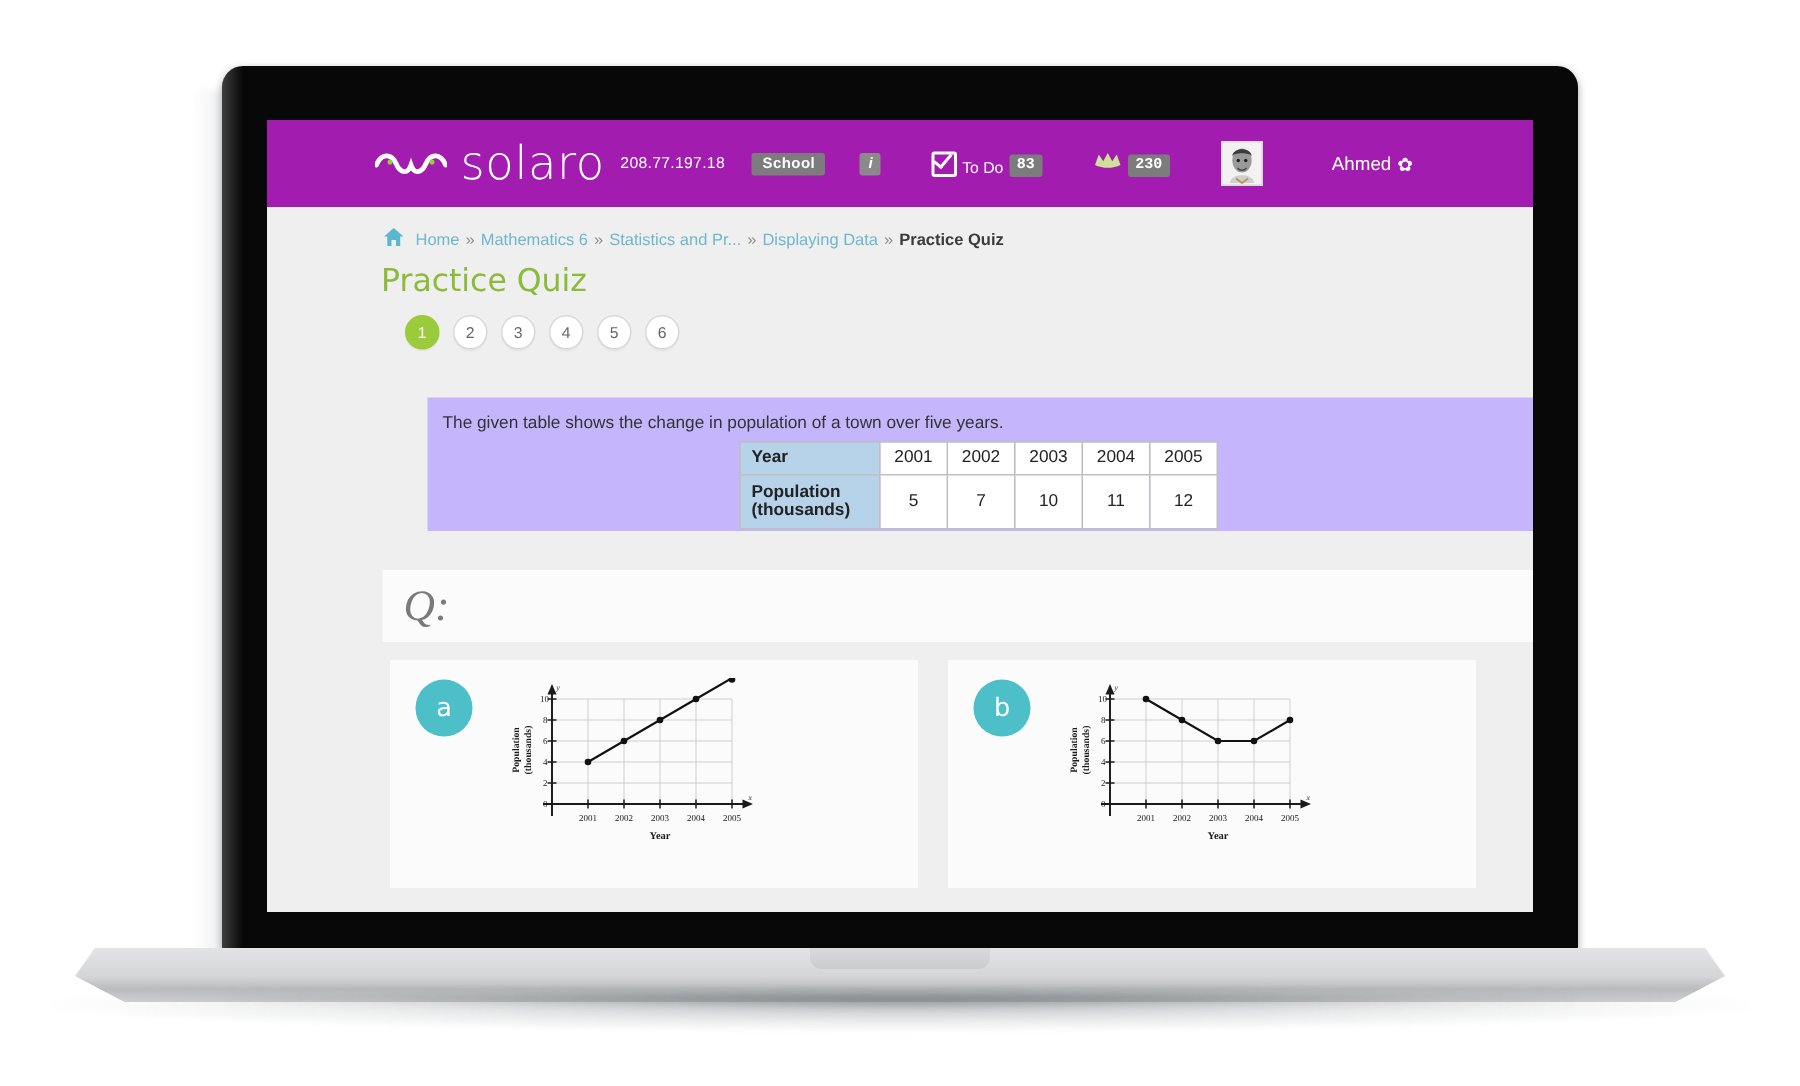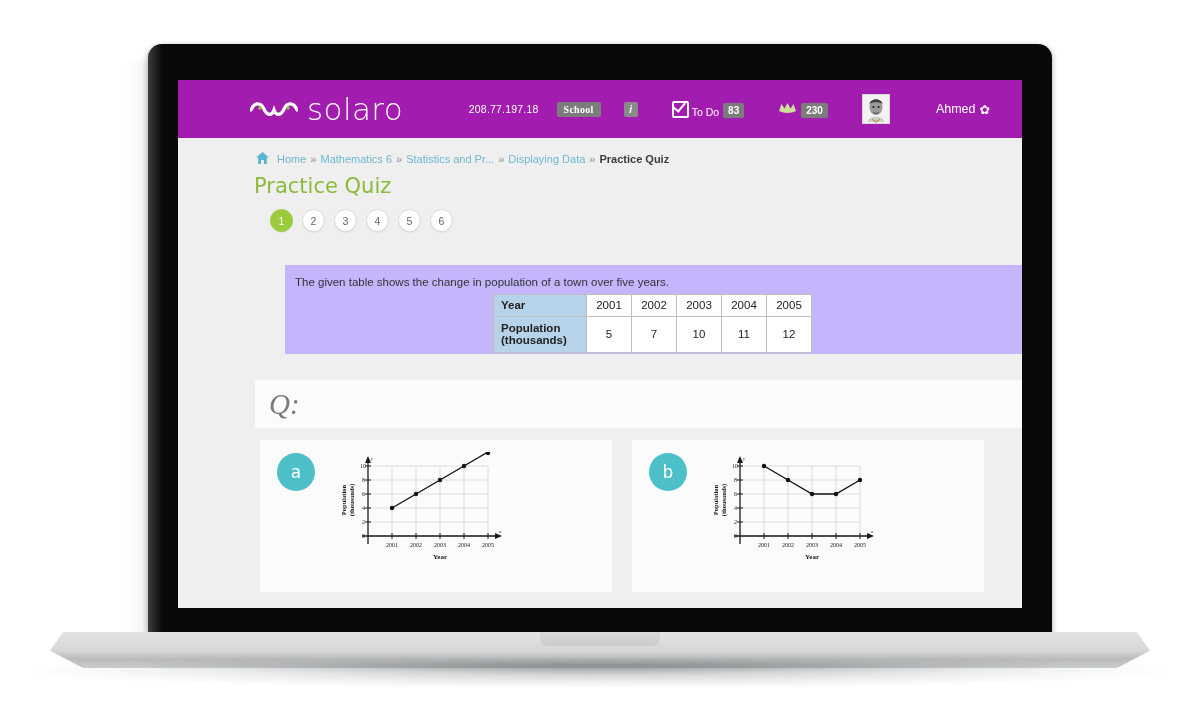--- a/index.html
+++ b/index.html
@@ -58,43 +58,43 @@
   
   .site-header{
     position:relative;height:58px;background:#a21caf;display:flex;align-items:center;
   }
   .brand{display:flex;align-items:center;margin-left:72px;}
   .brand svg{display:block;}
   .brand-word{
     color:#ffffff;font-size:31px;letter-spacing:.4px;margin-left:9px;
     font-family:"DejaVu Sans",sans-serif;font-weight:300;line-height:1;
   }
-  .header-right{display:flex;align-items:center;margin-left:auto;margin-right:32px;gap:12px;}
+  .header-right{display:flex;align-items:center;margin-left:auto;margin-right:80px;gap:12px;}
   .hdr-ip{color:#ffffff;font-size:10.5px;letter-spacing:.2px;margin-right:6px;}
   .hdr-chip{
     background:#7c7c7c;color:#ffffff;font-size:10px;font-weight:bold;
-    padding:2px 7px;border-radius:2px;letter-spacing:.3px;font-family:Liberation Serif, serif;
+    padding:2px 7px;border-radius:2px;letter-spacing:.3px;
   }
   .hdr-info{
     width:14px;height:15px;background:#8a8a8a;border-radius:2px;color:#fff;
     font-size:10px;font-style:italic;font-weight:bold;display:flex;
     align-items:center;justify-content:center;margin-left:11px;
   }
   .hdr-todo{display:flex;align-items:flex-end;margin-left:22px;}
   .chk{
     width:13px;height:13px;border:2px solid #ffffff;border-radius:2px;position:relative;
   }
   .chk::after{
     content:"";position:absolute;left:2px;top:-3px;width:5px;height:10px;
     border:solid #ffffff;border-width:0 2px 2px 0;transform:rotate(40deg);
   }
   .todo-label{color:#ffffff;font-size:10.5px;margin-left:3px;}
   .cnt-chip{
     background:#7c7c7c;color:#ffffff;font-size:10px;font-weight:bold;
-    padding:2px 5px;border-radius:2px;margin-left:4px;
+    padding:2px 5px;border-radius:2px;margin-left:4px;font-family:Liberation Mono, monospace;
   }
   .hdr-crown{display:flex;align-items:flex-end;margin-left:22px;}
   .hdr-avatar{
     width:26px;height:28px;margin-left:22px;background:#e8e8e8;
     border:1px solid #d8d8d8;overflow:hidden;
   }
   .hdr-user{color:#ffffff;font-size:12.5px;margin-left:34px;display:flex;align-items:flex-start;gap:4px;}
 
   
   .page{background:#efefef;height:470px;position:relative;}

